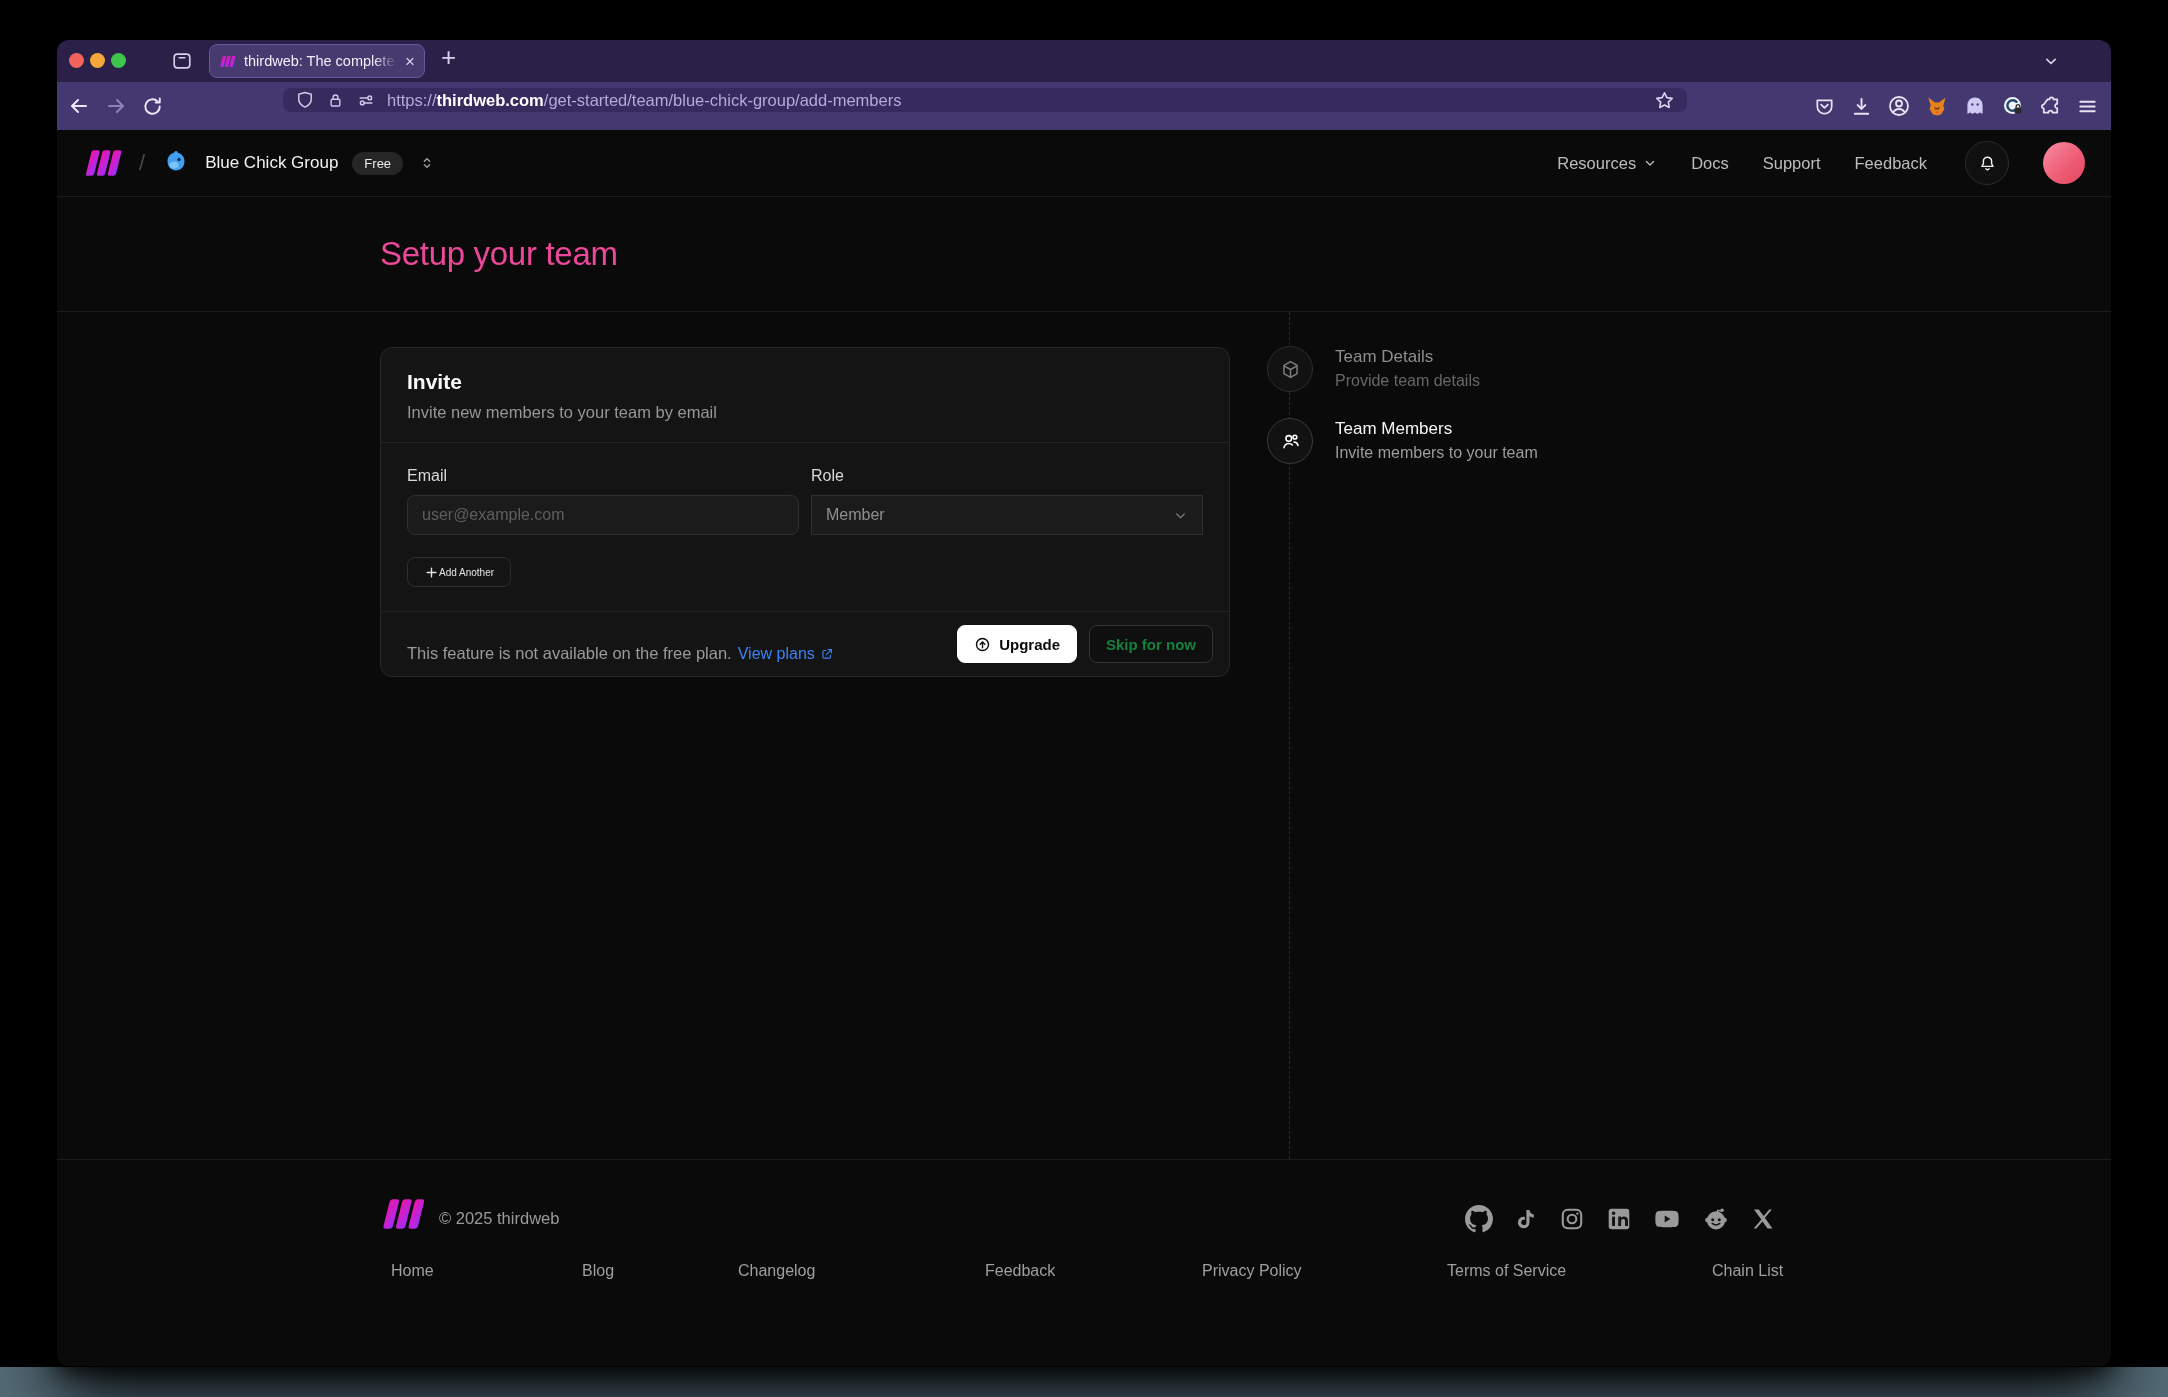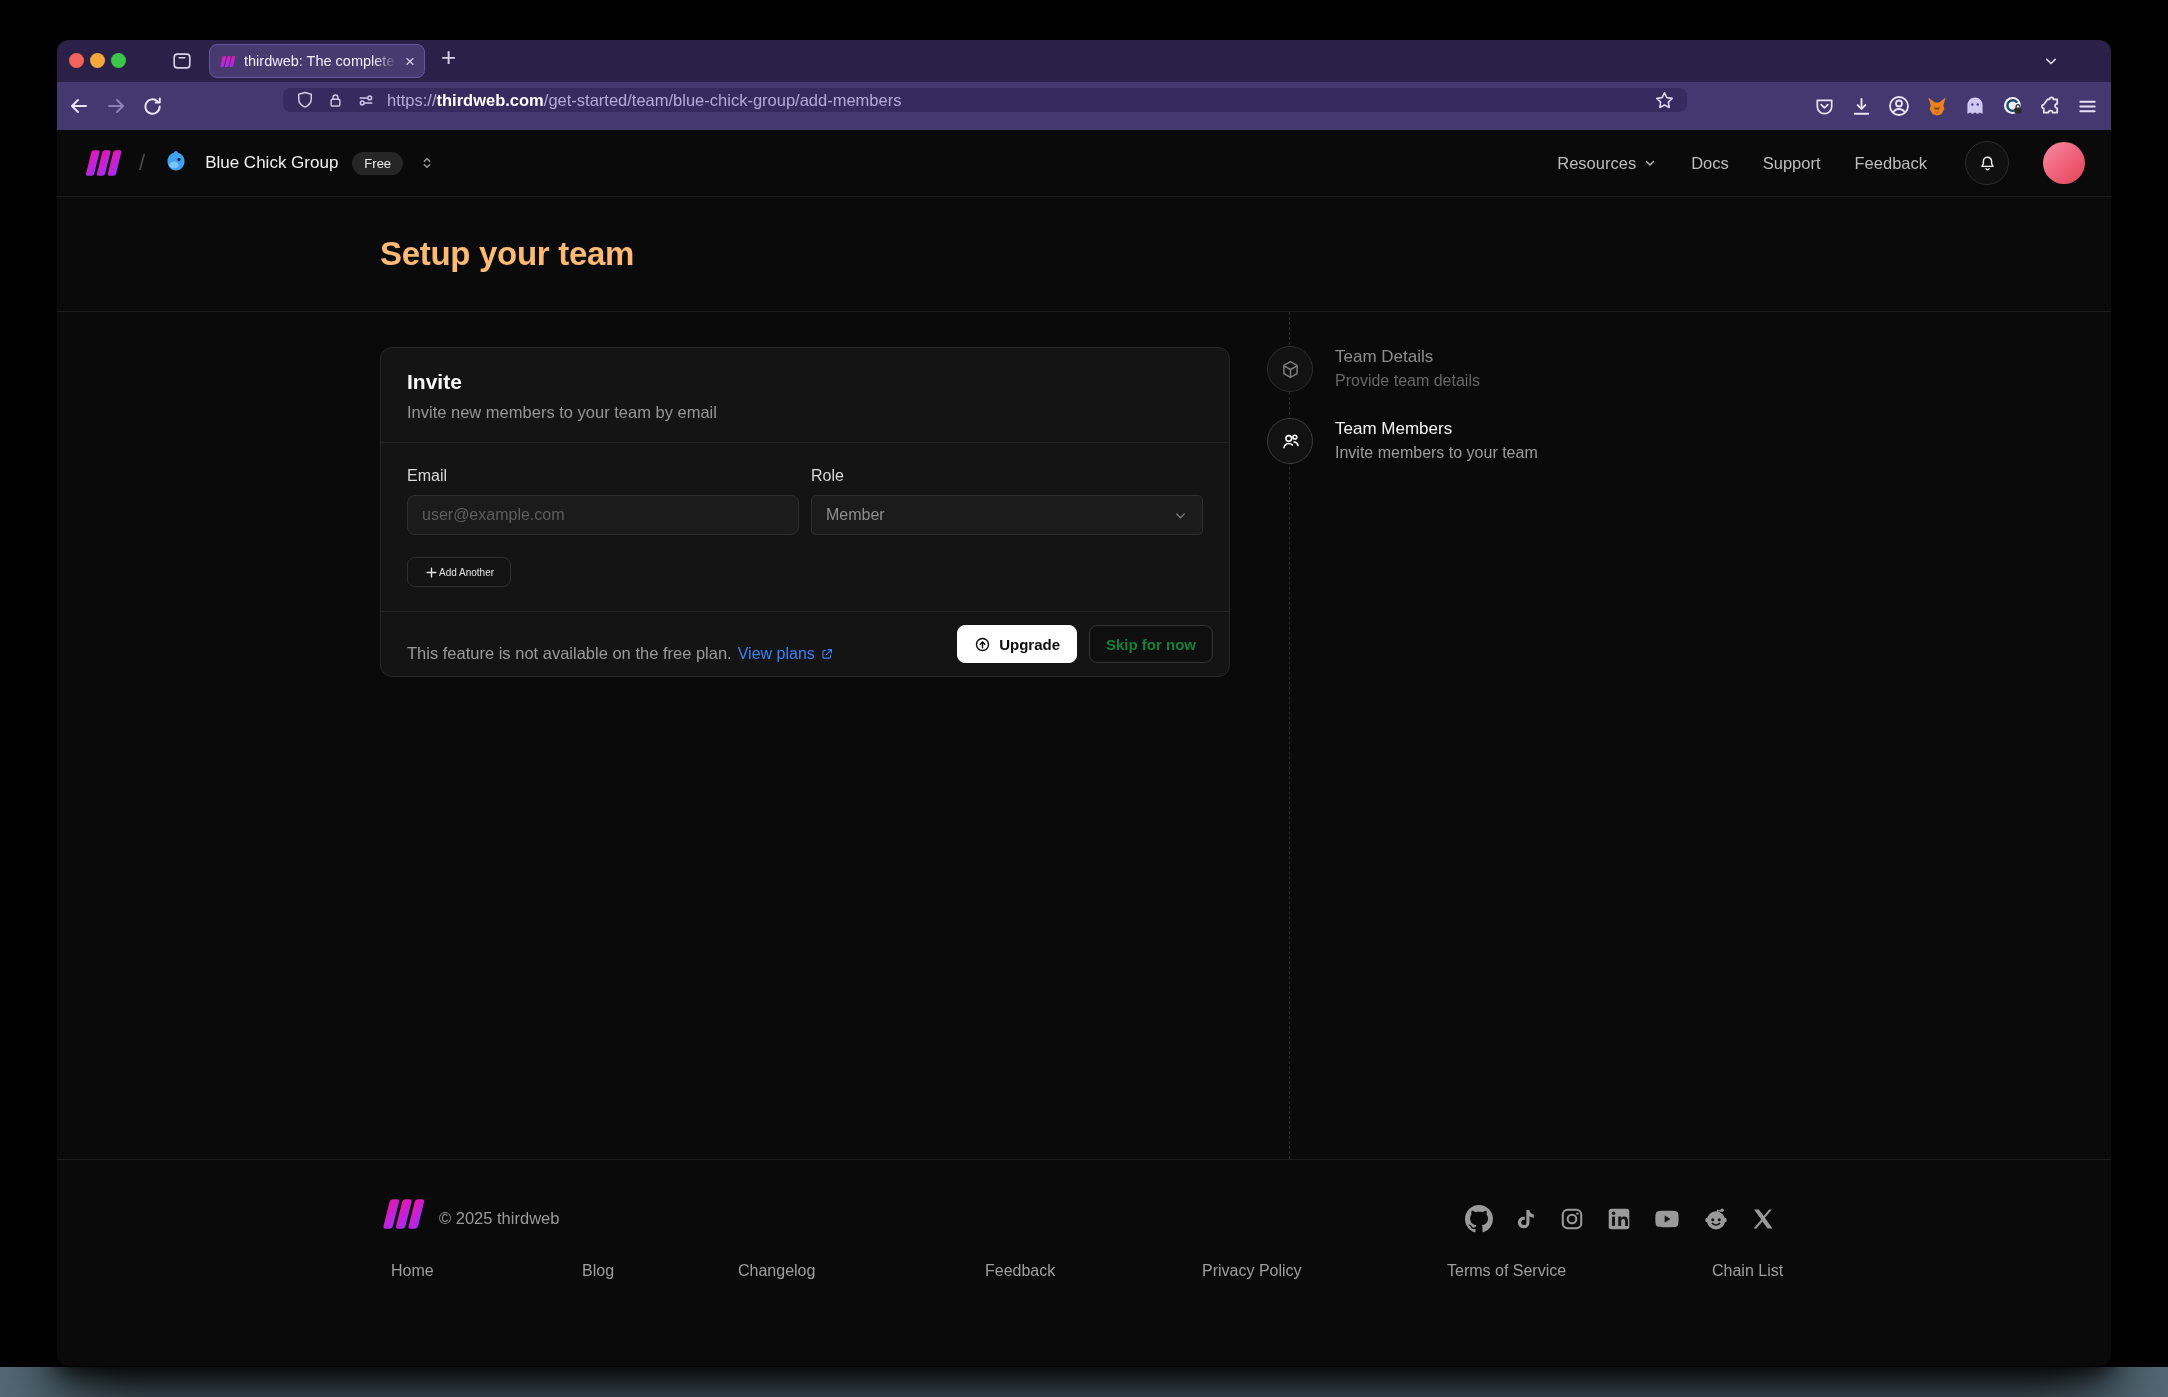--- a/index.html
+++ b/index.html
@@ -57,39 +57,39 @@
   .team-name{color:#f2f2f2;font-size:17px}
   .plan-badge{background:#262626;color:#ececec;font-size:13px;padding:4px 12px;border-radius:999px}
   .sort-ic{color:#9a9a9a;margin-left:2px}
   .sh-right{margin-left:auto;display:flex;align-items:center;gap:34px}
   .nav-link{color:#bdbdbd;font-size:16.5px;display:flex;align-items:center;gap:7px}
   .bell-btn{width:42px;height:42px;border-radius:50%;background:#101010;border:1px solid #2c2c2c;
     display:flex;align-items:center;justify-content:center;color:#f0f0f0;margin-left:4px}
   .avatar{width:42px;height:42px;border-radius:50%;background:linear-gradient(135deg,#f78ca5 0%,#ef5f77 55%,#e04458 100%)}
 
   .titlebar{height:114px;border-bottom:1px solid #1d1d1d;display:flex;align-items:center;padding-left:323px;flex:none}
-  .page-title{color:#fdba74;font-size:33px;font-weight:700;letter-spacing:-.3px}
+  .page-title{color:#ec4899;font-size:33px;font-weight:400;letter-spacing:-.3px}
 
   .content{flex:1;position:relative}
   .vline{position:absolute;left:1232px;top:0;bottom:0;border-left:1px dashed #2d2d2d}
 
   
   .card{position:absolute;left:323px;top:35px;width:850px;box-sizing:border-box;
     background:#141414;border:1px solid #272727;border-radius:12px}
   .card-head{padding:22px 26px 20px}
   .card-title{color:#fafafa;font-size:21px;font-weight:700}
   .card-sub{color:#969696;font-size:16.5px;margin-top:9px}
   .card-body{border-top:1px solid #232323;padding:24px 26px 24px}
   .form-row{display:flex;gap:12px}
   .fcol{width:392px}
   .flabel{display:block;color:#d9d9d9;font-size:16px;margin-bottom:10px}
   .tinput{width:100%;height:40px;box-sizing:border-box;background:#1b1b1b;border:1px solid #2f2f2f;
     border-radius:8px;padding:0 14px;font-size:16px;color:#e5e5e5;font-family:"Liberation Sans",sans-serif;outline:none}
   .tinput::placeholder{color:#5f5f5f}
-  .tselect{width:100%;height:40px;box-sizing:border-box;background:#1b1b1b;border:1px solid #2f2f2f;border-radius:5px;
+  .tselect{width:100%;height:40px;box-sizing:border-box;background:#1b1b1b;border:1px solid #2f2f2f;border-radius:0;
     padding:0 14px;display:flex;align-items:center;justify-content:space-between;color:#8f8f8f;font-size:16px}
   .tselect .chev{color:#787878}
   .add-btn{margin-top:22px;display:inline-flex;align-items:center;gap:0;height:30px;padding:0 16px;
     background:transparent;border:1px solid #2f2f2f;border-radius:8px;color:#e4e4e4;font-size:10px}
   .card-foot{border-top:1px solid #232323;padding:13px 16px 13px 26px;display:flex;align-items:flex-end}
   .foot-note{color:#9a9a9a;font-size:16.5px}
   .plans-link{color:#3b82f6;display:inline-flex;align-items:center;gap:5px;margin-left:6px}
   .foot-btns{margin-left:auto;display:flex;gap:12px}
   .btn{height:38px;border-radius:8px;padding:0 16px;display:inline-flex;align-items:center;gap:8px;
     font-size:15px;font-weight:700;box-sizing:border-box}

